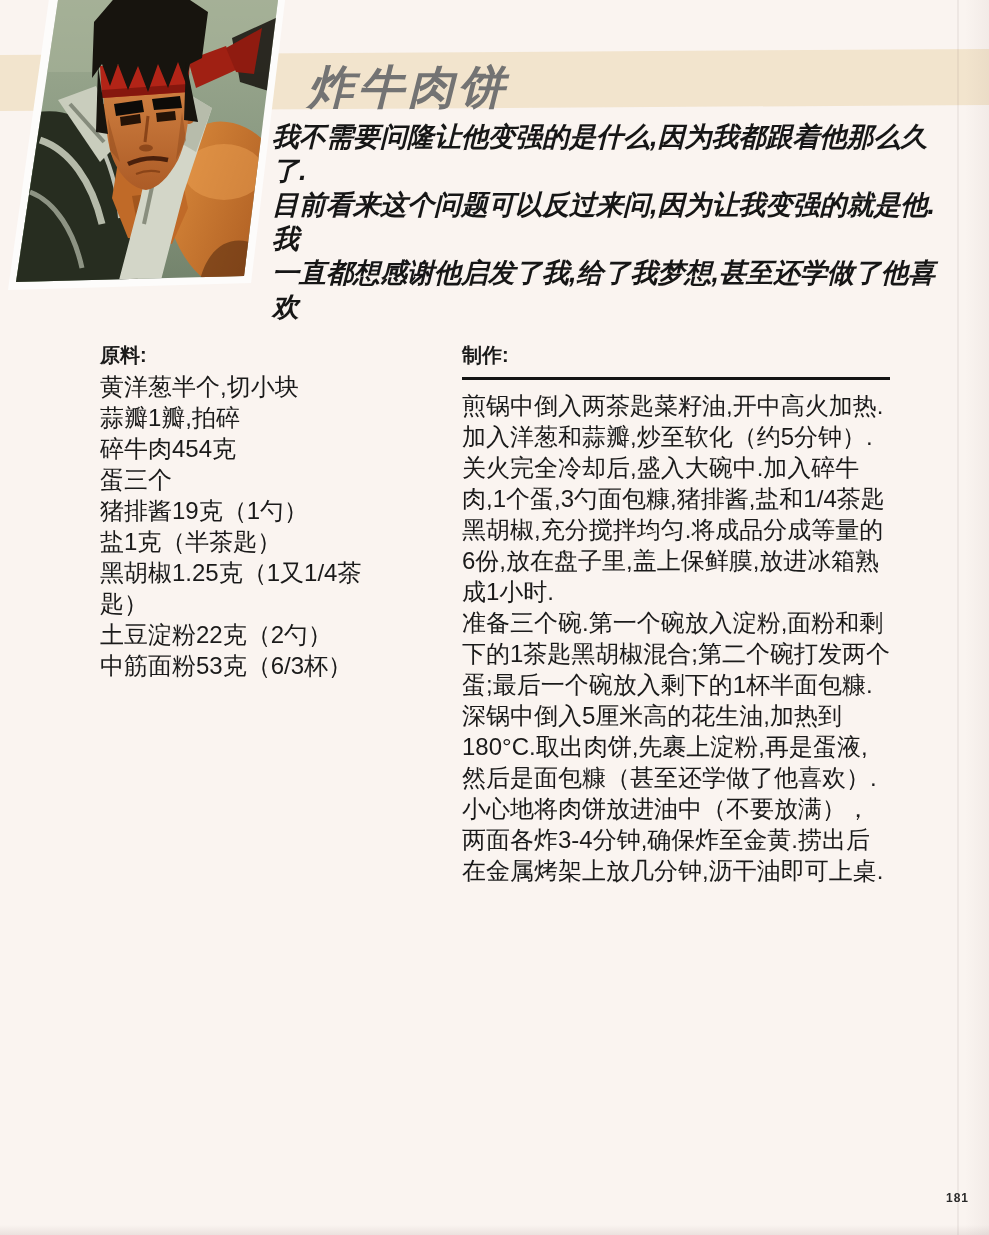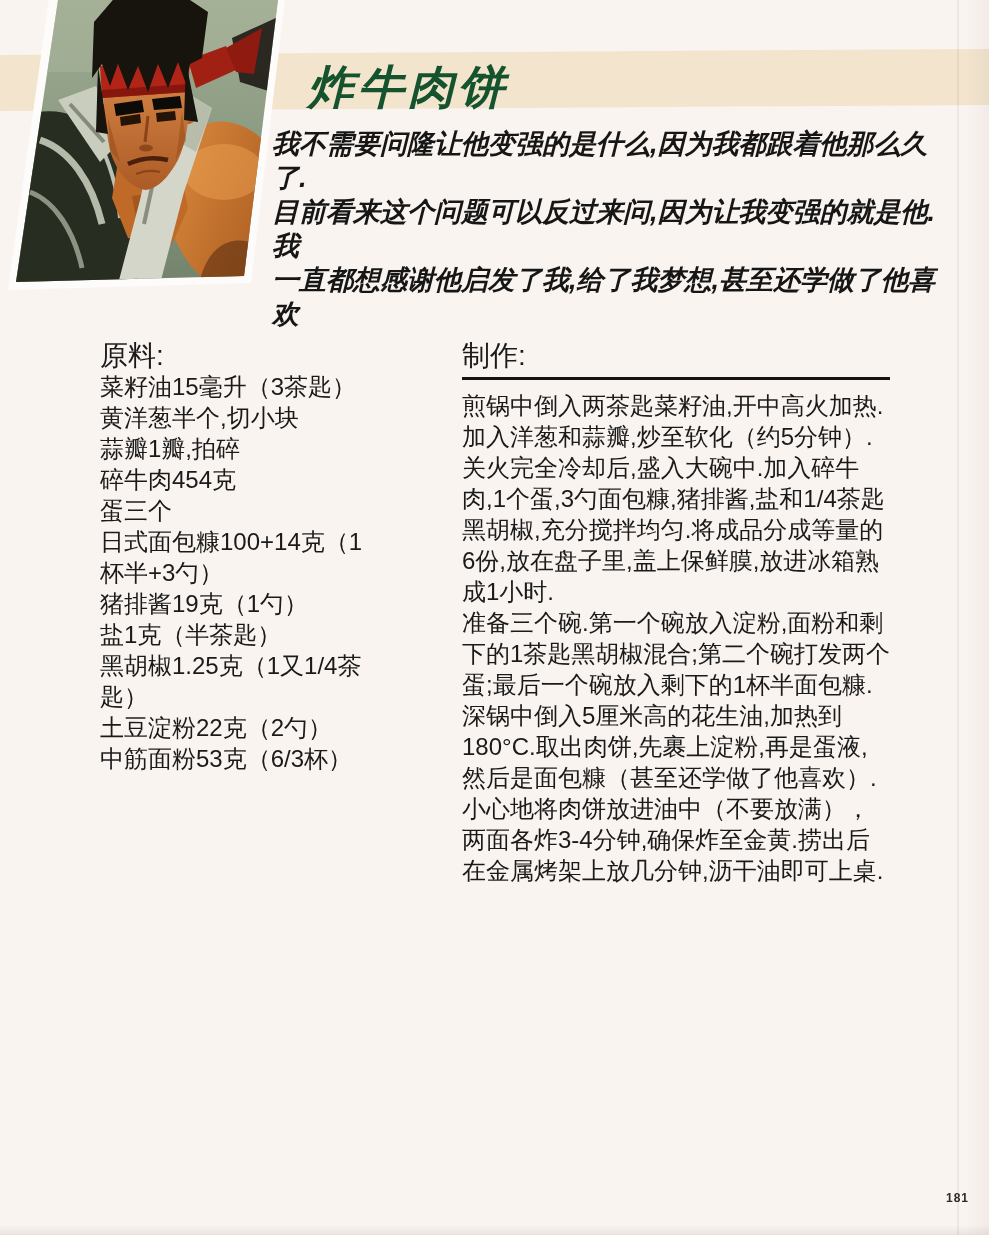--- a/index.html
+++ b/index.html
@@ -10,30 +10,30 @@
     color: #1a1a1a;
     overflow: hidden;
   }
   .band {
     position: absolute; left: -4px; top: 52px; width: 1000px; height: 56px;
     background: #f2e4cd; transform: rotate(-0.35deg);
   }
   .recipe-title {
     position: absolute; left: 308px; top: 57px;
     font-size: 46px; font-weight: bold; font-style: italic;
-    letter-spacing: 4px; color: #14532d; white-space: nowrap;
+    letter-spacing: 4px; color: #737373; white-space: nowrap;
   }
   .intro {
-    position: absolute; left: 272px; top: 127px; width: 680px;
+    position: absolute; left: 272px; top: 120px; width: 680px;
     font-size: 27px; font-weight: bold; font-style: italic;
     line-height: 34px; color: #161616;
   }
   .photo-wrap { position: absolute; left: 0; top: 0; width: 292px; height: 298px; }
   .col { position: absolute; top: 340px; }
-  .col-heading { font-weight: normal; font-size: 28px; line-height: 31px; }
+  .col-heading { font-weight: bold; font-size: 20px; line-height: 31px; }
   .ingredients-col { left: 100px; width: 286px; font-size: 24px; line-height: 31px; }
   .instructions-col { left: 462px; width: 428px; font-size: 24px; line-height: 31px; }
   .heading-underline {
     border: none; border-top: 3.5px solid #141414;
     margin: 6px 0 10px 0; width: 428px;
   }
   .ing-line { margin: 0; }
   .step { margin: 0; text-align: left; }
   .page-number {
     position: absolute; left: 946px; top: 1191px;
@@ -144,26 +144,24 @@
 
       <path d="M128,164 Q147,155 168,160" stroke="#4a200c" stroke-width="4.5" fill="none"></path>
       <path d="M136,174 Q148,169 160,172" stroke="#8a4418" stroke-width="2" fill="none"></path>
     </g>
   </svg>
 </div>
 
 <div class="col ingredients-col">
   <div class="col-heading">原料:</div>
   <div>
-      <div class="ing-line">菜籽油15毫升（3茶匙）</div>
       <div class="ing-line">黄洋葱半个,切小块</div>
       <div class="ing-line">蒜瓣1瓣,拍碎</div>
       <div class="ing-line">碎牛肉454克</div>
       <div class="ing-line">蛋三个</div>
-      <div class="ing-line">日式面包糠100+14克（1杯半+3勺）</div>
       <div class="ing-line">猪排酱19克（1勺）</div>
       <div class="ing-line">盐1克（半茶匙）</div>
       <div class="ing-line">黑胡椒1.25克（1又1/4茶匙）</div>
       <div class="ing-line">土豆淀粉22克（2勺）</div>
       <div class="ing-line">中筋面粉53克（6/3杯）</div>
     </div>
 </div>
 
 <div class="col instructions-col">
   <div class="col-heading">制作:</div>

